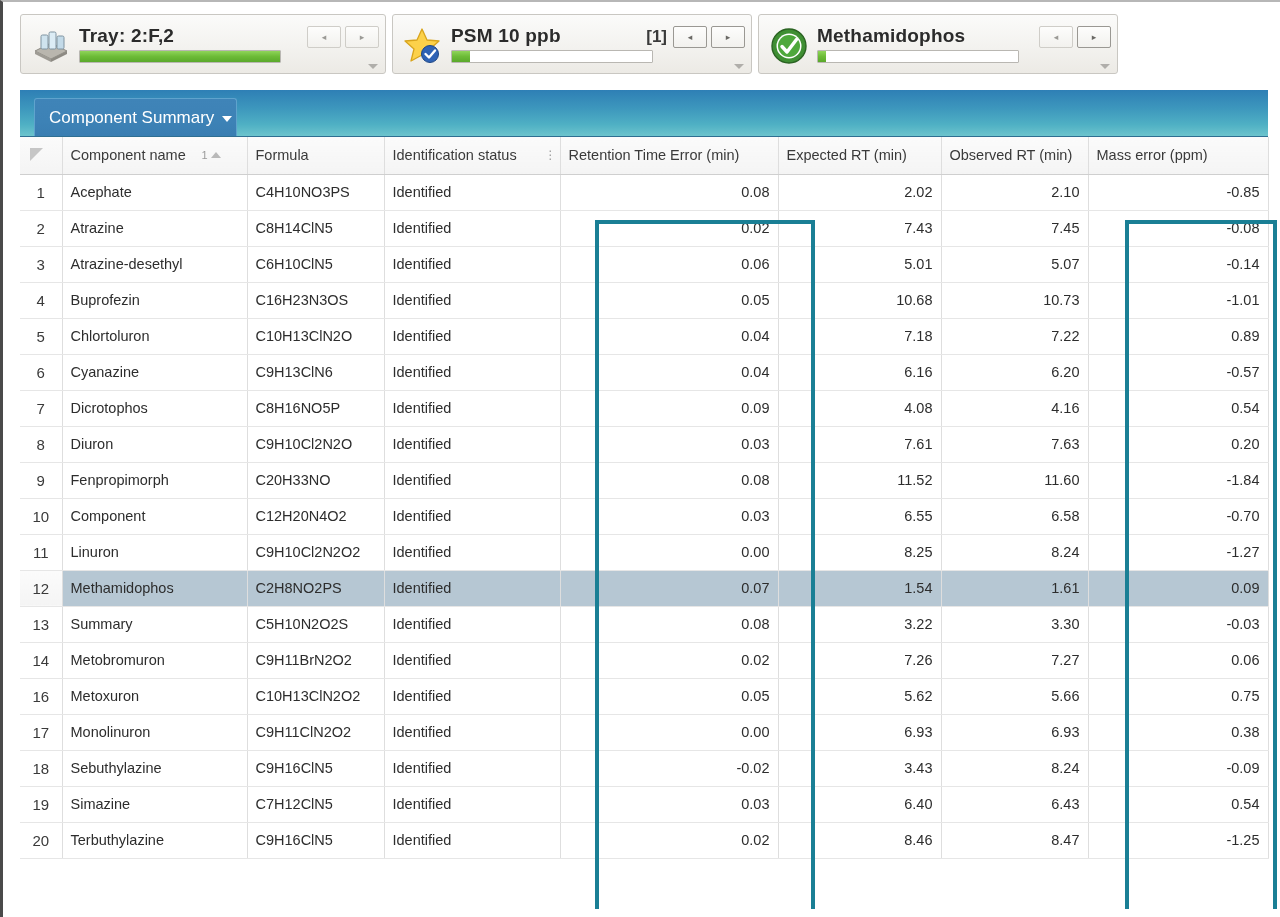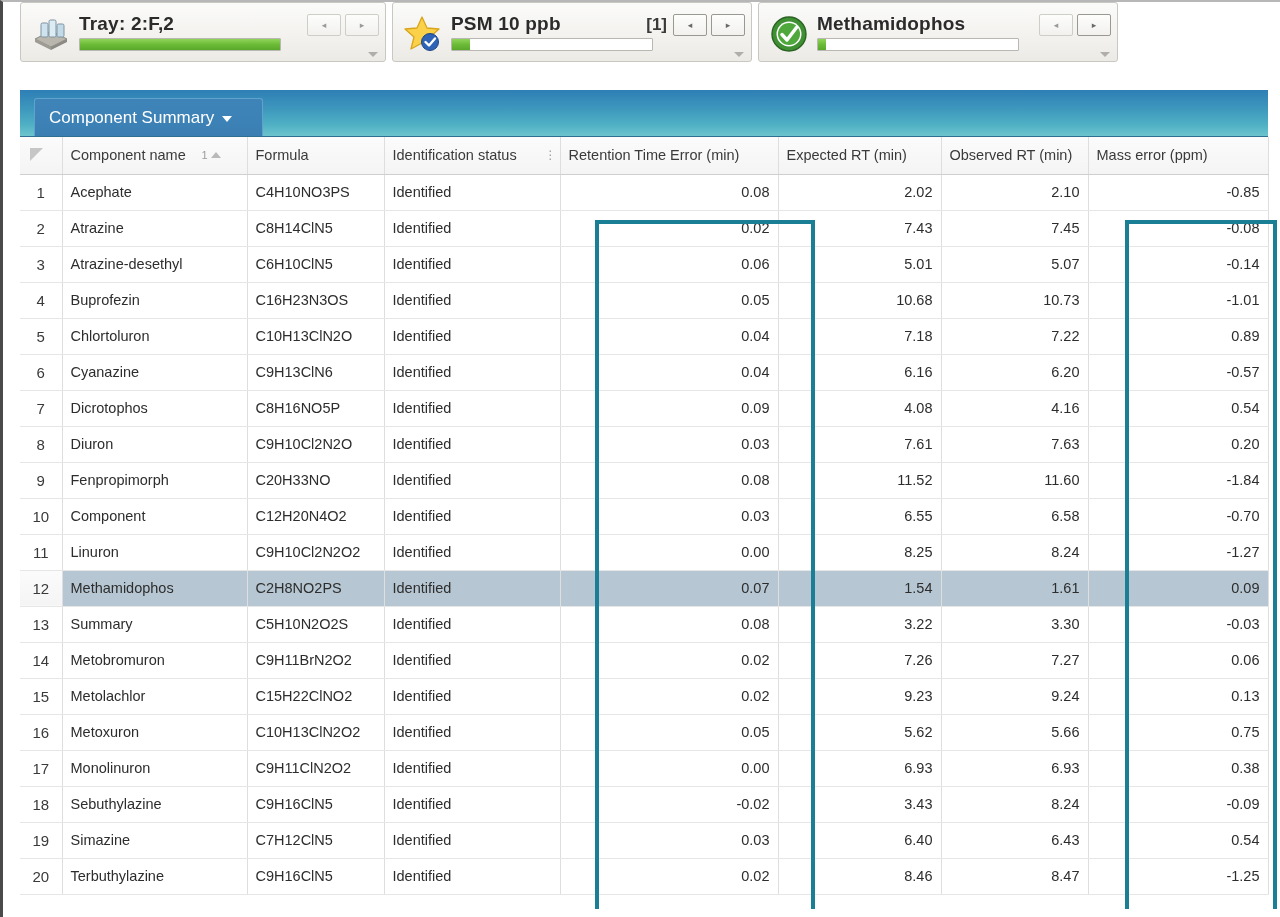--- a/index.html
+++ b/index.html
@@ -12,21 +12,21 @@
   .app-frame{
     position:absolute;left:0;top:0;width:1280px;height:917px;
     box-sizing:border-box;
     border-left:3px solid #4a4a4a;
     border-top:2px solid #b7b7b7;
     background:#ffffff;
   }
 
   
   .statusbar{
-    position:absolute;left:17px;top:0;width:1248px;height:60px;
+    position:absolute;left:17px;top:12px;width:1248px;height:60px;
     display:flex;gap:6px;
   }
   .status-card{
     position:relative;
     box-sizing:border-box;
     height:60px;
     background:linear-gradient(180deg,#fbfbfa 0%,#f3f2ef 55%,#eceae5 100%);
     border:1px solid #c9c7c2;
     border-radius:3px;
     display:flex;align-items:center;
@@ -84,21 +84,21 @@
     background:#ffffff;
   }
   .tabband{
     position:relative;height:46px;width:100%;
     background:linear-gradient(180deg,#2e7fb5 0%,#3d97bd 40%,#4fb0c4 75%,#6cc4cd 100%);
     border-bottom:1px solid #2f6f92;
   }
   .tab{
     position:absolute;left:14px;top:8px;height:38px;
     box-sizing:border-box;
-    padding:0 30px 0 14px;
+    padding:0 4px 0 14px;
     display:flex;align-items:center;gap:8px;
     background:linear-gradient(180deg,#3f84b8 0%,#3d82b6 60%,#3a7eb2 100%);
     border:1px solid #5fa3cd;
     border-bottom:none;
     border-radius:3px 3px 0 0;
     color:#ffffff;font-size:17px;
   }
   .tab .caret{
     width:0;height:0;border-left:5px solid transparent;border-right:5px solid transparent;
     border-top:6px solid #ffffff;margin-top:3px;
@@ -436,30 +436,20 @@
               <td class="c-idx">14</td>
               <td class="c-name">Metobromuron</td>
               <td class="c-form">C9H11BrN2O2</td>
               <td class="c-stat">Identified</td>
               <td class="c-rte">0.02</td>
               <td class="c-ert">7.26</td>
               <td class="c-ort">7.27</td>
               <td class="c-mass">0.06</td>
             </tr>
             <tr class="row">
-              <td class="c-idx">15</td>
-              <td class="c-name">Metolachlor</td>
-              <td class="c-form">C15H22ClNO2</td>
-              <td class="c-stat">Identified</td>
-              <td class="c-rte">0.02</td>
-              <td class="c-ert">9.23</td>
-              <td class="c-ort">9.24</td>
-              <td class="c-mass">0.13</td>
-            </tr>
-            <tr class="row">
               <td class="c-idx">16</td>
               <td class="c-name">Metoxuron</td>
               <td class="c-form">C10H13ClN2O2</td>
               <td class="c-stat">Identified</td>
               <td class="c-rte">0.05</td>
               <td class="c-ert">5.62</td>
               <td class="c-ort">5.66</td>
               <td class="c-mass">0.75</td>
             </tr>
             <tr class="row">

